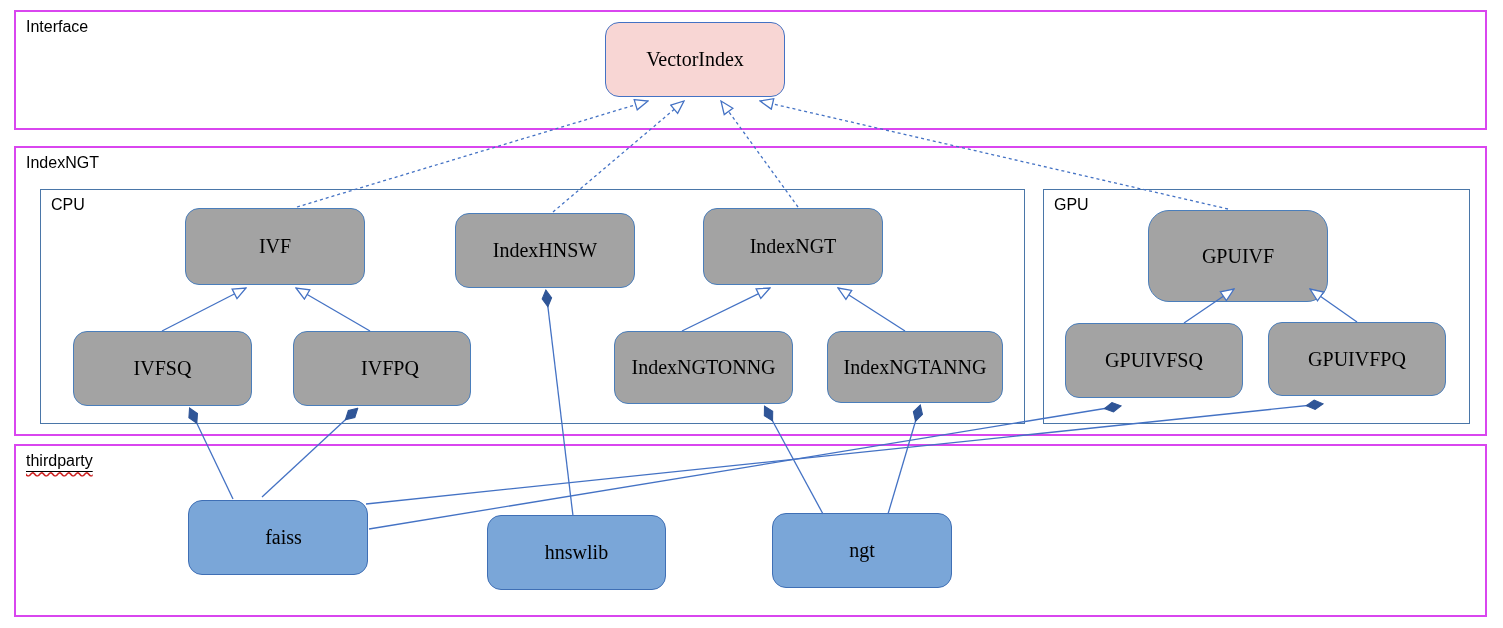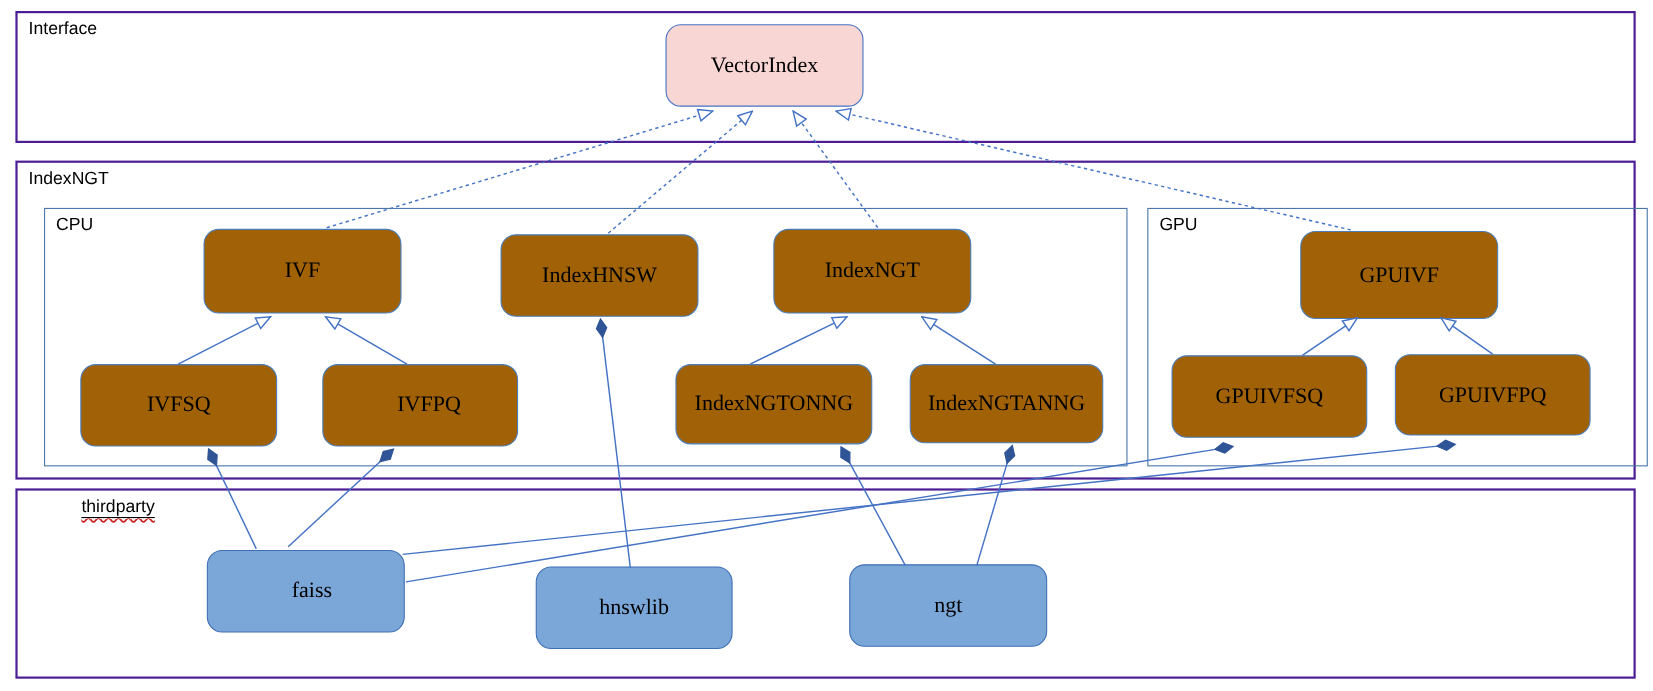--- a/index.html
+++ b/index.html
@@ -1,39 +1,38 @@
 <!DOCTYPE html>
 <html><head>
 <meta charset="utf-8">
 <style>
   html,body{margin:0;padding:0;background:#ffffff;}
   .canvas{
     position:relative;width:1503px;height:628px;background:#ffffff;
     font-family:"Liberation Sans", sans-serif;overflow:hidden;
   }
   .section{position:absolute;background:transparent;}
-  .section.outer{border:2px solid #4c1d95;}
+  .section.outer{border:2px solid #d946ef;}
   .section.inner{border:1px solid #4a76a8;}
   .slabel{
     position:absolute;top:6px;left:10px;font-size:16px;color:#000;
     font-family:"Liberation Sans", sans-serif;
   }
   .slabel.squiggle{
     text-decoration:underline wavy #cc2222;
     text-underline-offset:5px;
-    margin-left:48px;
   }
   .slabel.squiggle .ul{text-decoration:underline solid #000;}
   .node{
     position:absolute;border-radius:14px;display:flex;align-items:center;justify-content:center;
     font-family:"Liberation Serif", serif;font-size:20px;color:#000;text-align:center;
     box-sizing:border-box;
   }
   .node.pink{background:#f8d6d4;border:1.5px solid #4472c4;}
-  .node.green{background:#a16207;border:1.5px solid #4a7ebb;}
+  .node.green{background:#a3a3a3;border:1.5px solid #4a7ebb;}
   .node.blue{background:#7aa6d8;border:1.5px solid #3f6fb5;}
   svg.wires{position:absolute;left:0;top:0;pointer-events:none;}
   .wire{stroke:#4472c4;stroke-width:1.3;fill:none;}
   .wire.dotted{stroke-dasharray:3 3;}
 </style>
 </head>
 <body>
 
 <div class="canvas">
 
@@ -42,37 +41,37 @@
   </div>
 
   <div class="section outer" style="left:14px;top:146px;width:1469px;height:286px;">
     <span class="slabel">IndexNGT</span>
   </div>
 
   <div class="section inner" style="left:40px;top:189px;width:983px;height:233px;">
     <span class="slabel">CPU</span>
   </div>
 
-  <div class="section inner" style="left:1043px;top:189px;width:425px;height:233px;padding-left:28px;">
+  <div class="section inner" style="left:1043px;top:189px;width:425px;height:233px;">
     <span class="slabel">GPU</span>
   </div>
 
   <div class="section outer" style="left:14px;top:444px;width:1469px;height:169px;">
     <span class="slabel squiggle"><span class="ul">thirdparty</span></span>
   </div>
 
   <div class="node pink" style="left:605px;top:22px;width:180px;height:75px;">VectorIndex</div>
 
   <div class="node green" style="left:185px;top:208px;width:180px;height:77px;">IVF</div>
 
   <div class="node green" style="left:455px;top:213px;width:180px;height:75px;">IndexHNSW</div>
 
   <div class="node green" style="left:703px;top:208px;width:180px;height:77px;">IndexNGT</div>
 
-  <div class="node green" style="left:1182px;top:210px;width:180px;height:80px;">GPUIVF</div>
+  <div class="node green" style="left:1148px;top:210px;width:180px;height:92px;border-radius:21px;">GPUIVF</div>
 
   <div class="node green" style="left:73px;top:331px;width:179px;height:75px;">IVFSQ</div>
 
   <div class="node green" style="left:293px;top:331px;width:178px;height:75px;padding-left:16px;">IVFPQ</div>
 
   <div class="node green" style="left:614px;top:331px;width:179px;height:73px;text-align:right;">IndexNGTONNG</div>
 
   <div class="node green" style="left:827px;top:331px;width:176px;height:72px;">IndexNGTANNG</div>
 
   <div class="node green" style="left:1065px;top:323px;width:178px;height:75px;">GPUIVFSQ</div>

